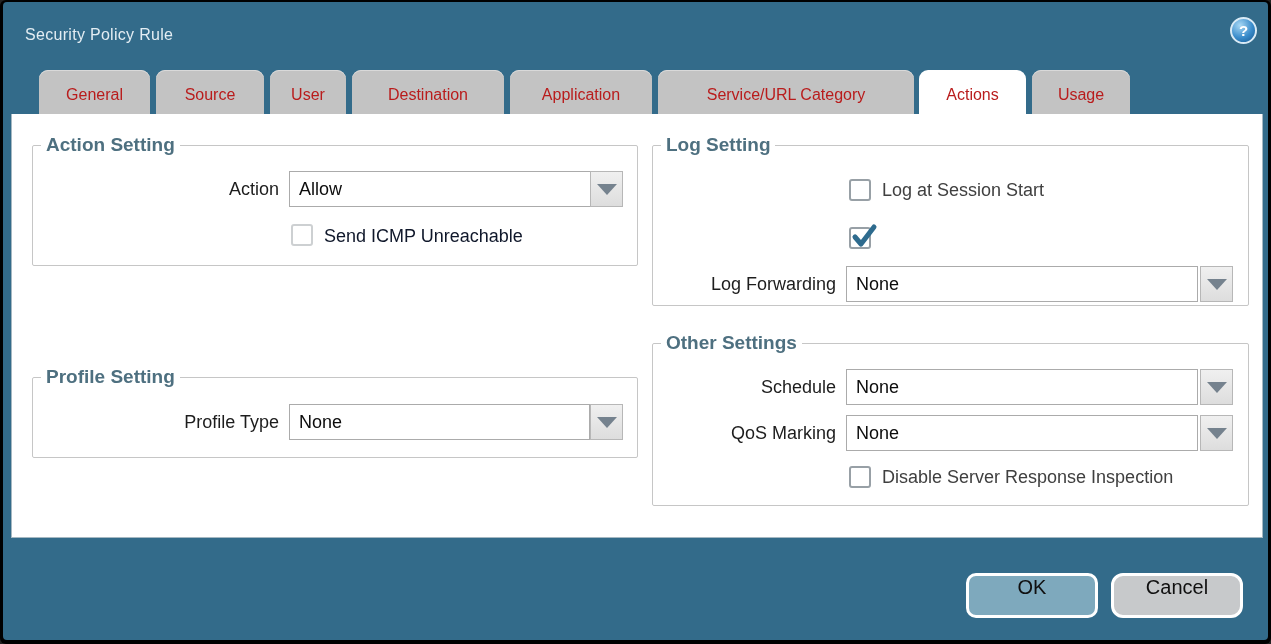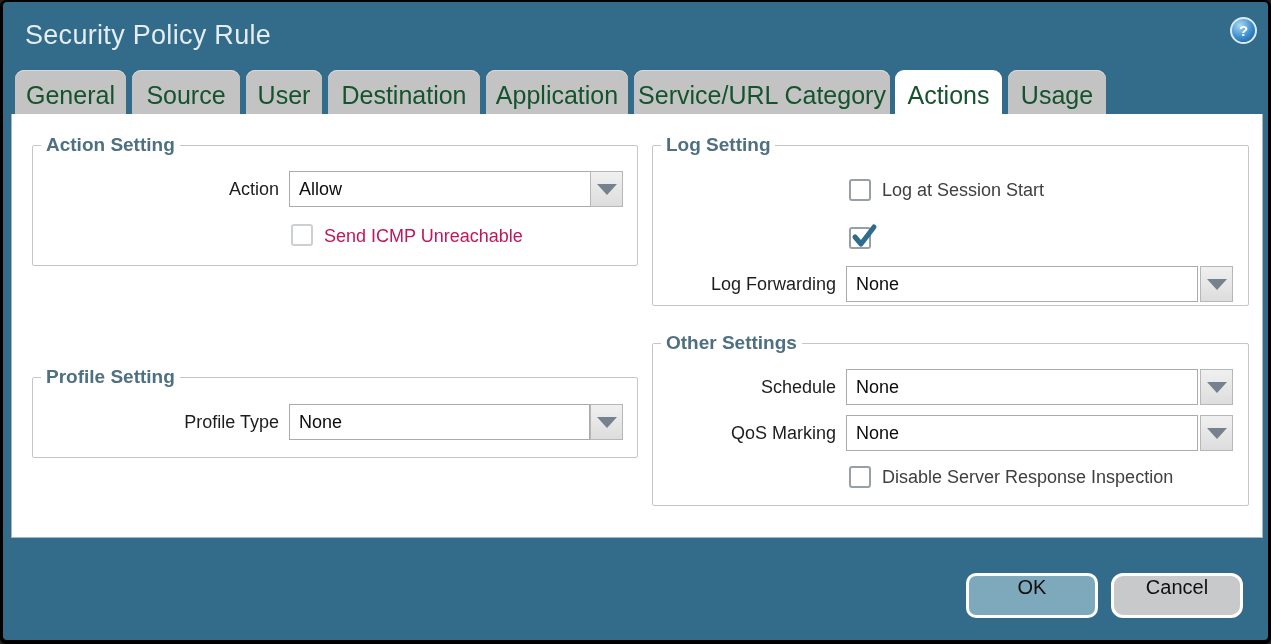--- a/index.html
+++ b/index.html
@@ -1,29 +1,29 @@
 <!DOCTYPE html>
 <html><head>
 <meta charset="utf-8">
 <style>
   * { margin:0; padding:0; box-sizing:border-box; }
   body { font-family:"Liberation Sans", sans-serif; background:#222; }
   .frame { position:relative; width:1271px; height:644px; background:#000; border-radius:6px; overflow:hidden; }
   .window { position:absolute; left:3px; top:2px; right:3px; bottom:4px; background:#336b8a; border-radius:4px; }
 
-  .title { position:absolute; left:22px; top:17px; font-size:27px; line-height:32px; color:#e3edf3; letter-spacing:.3px;text-align:center; }
+  .title { position:absolute; left:22px; top:17px; font-size:16px; line-height:32px; color:#e3edf3; letter-spacing:.3px;text-align:center; }
 
   .help { position:absolute; left:1227px; top:15px; width:27px; height:27px; border-radius:50%;
           background:radial-gradient(circle at 35% 28%, #a8d8f4 0%, #3a8ccb 55%, #14578f 100%);
           border:2px solid #d9eaf5; color:#fff; font-weight:bold; font-size:15px;
           display:flex; align-items:center; justify-content:center; cursor:pointer; }
 
   .tab { position:absolute; top:68px; height:50px; background:#c3c3c3; border-radius:9px 9px 0 0;
-         font-size:25px; color:#14532d; text-align:center; line-height:50px; cursor:pointer;
-         box-shadow:inset 0 1px 0 #d9d9d9; }
+         font-size:16px; color:#b91c1c; text-align:center; line-height:50px; cursor:pointer;
+         box-shadow:inset 0 1px 0 #d9d9d9;margin-left:24px; }
   .tab.active { background:#ffffff; height:52px; z-index:3; box-shadow:none; }
 
   .panel { position:absolute; left:8px; top:112px; width:1252px; height:424px; background:#fff; z-index:2;
            border-left:1px solid #a5b8c2; border-right:1px solid #a5b8c2; border-bottom:1px solid #a5b8c2; }
 
   fieldset { position:absolute; border:1px solid #c6c6c6; border-radius:2px; }
   legend { font-size:19px; font-weight:bold; color:#4e7080; padding:0 5px; margin-left:8px; }
   .fs-action  { left:20px;  top:20px;  width:606px; height:132px; }
   .fs-log     { left:640px; top:20px;  width:597px; height:172px; }
   .fs-profile { left:20px;  top:252px; width:606px; height:92px; }
@@ -35,21 +35,21 @@
   .dd-btn { position:absolute; height:36px; width:33px; background:linear-gradient(#f0f0f0,#dddddd);
             border:1px solid #b7b7b7; display:flex; align-items:center; justify-content:center; cursor:pointer; }
   .tri { width:0; height:0; border-left:10px solid transparent; border-right:10px solid transparent;
          border-top:11px solid #75828e; }
 
   .cb { position:absolute; width:22px; height:22px; background:#fff; border:2px solid #98a0a6; border-radius:3px; cursor:pointer; }
   .cb.disabled { border-color:#cdd0d2; cursor:default; }
   .cb .check-icon { display:none; position:absolute; left:-1px; top:-6px; }
   .cb.checked .check-icon { display:block; }
   .cblabel { position:absolute; font-size:18px; color:#404040; line-height:24px; white-space:nowrap; }
-  .cblabel.disabled { color:#be185d; }
+  .cblabel.disabled { color:#0f172a; }
 
   .btn { position:absolute; top:571px; width:132px; height:45px; border:3px solid #ffffff; border-radius:10px;
          font-size:20px; color:#101010; font-family:"Liberation Sans", sans-serif; cursor:pointer;
          display:flex; align-items:flex-start; justify-content:center; }
   .btn-ok { left:963px; background:#7ea9bd; }
   .btn-cancel { left:1108px; background:#c7c9cb;border-radius:12px; }
 </style>
 </head>
 <body>
 

